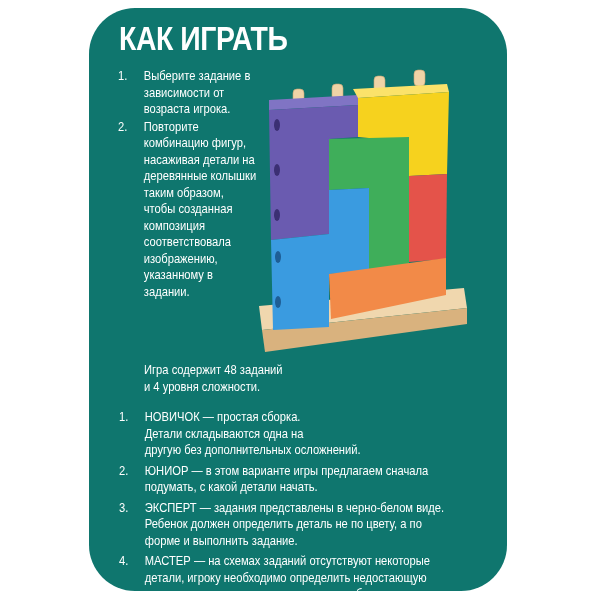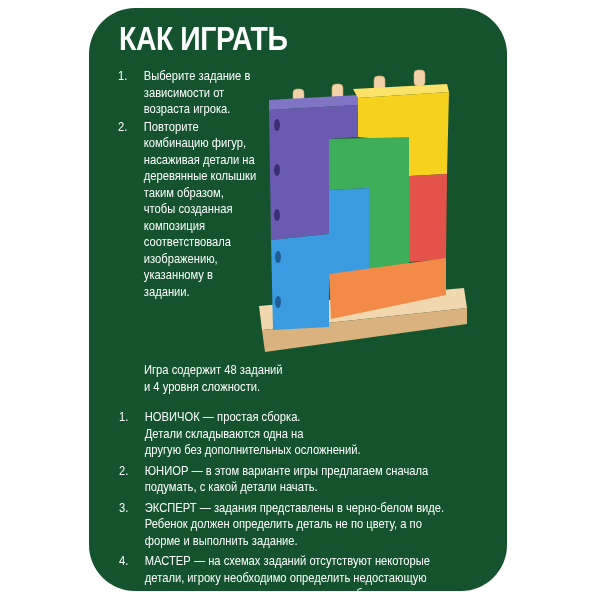--- a/index.html
+++ b/index.html
@@ -3,21 +3,21 @@
   <meta charset="utf-8">
   <style>
     * { margin: 0; padding: 0; box-sizing: border-box; }
     html, body { width: 600px; height: 600px; background: #ffffff; overflow: hidden; }
     body { position: relative; font-family: "Liberation Sans", "DejaVu Sans", sans-serif; }
 
     .card {
       position: absolute;
       left: 89px; top: 8px;
       width: 418px; height: 583px;
-      background: #14532d;
+      background: #0f766e;
       border-radius: 46px;
       overflow: hidden;
     }
 
     .title {
       position: absolute;
       left: 30px; top: 12px;
       color: #ffffff;
       font-family: "Liberation Sans", sans-serif;
       font-weight: bold;

